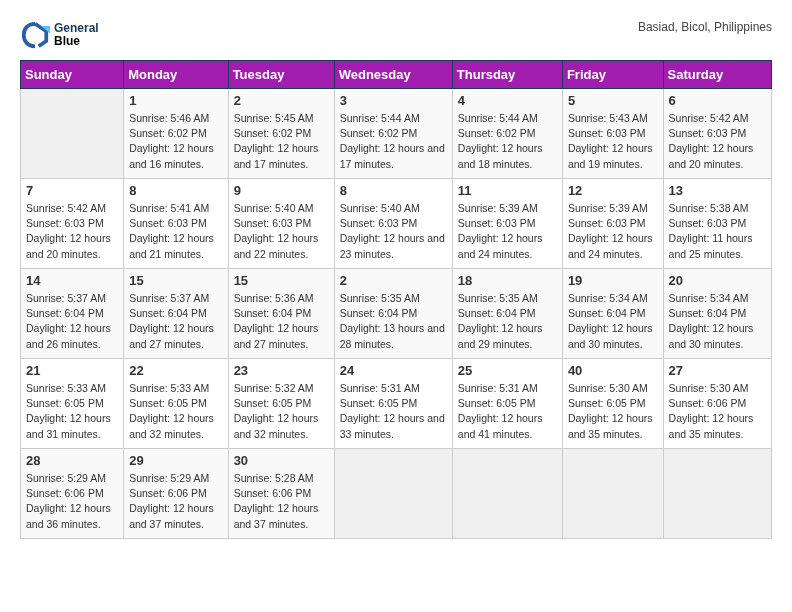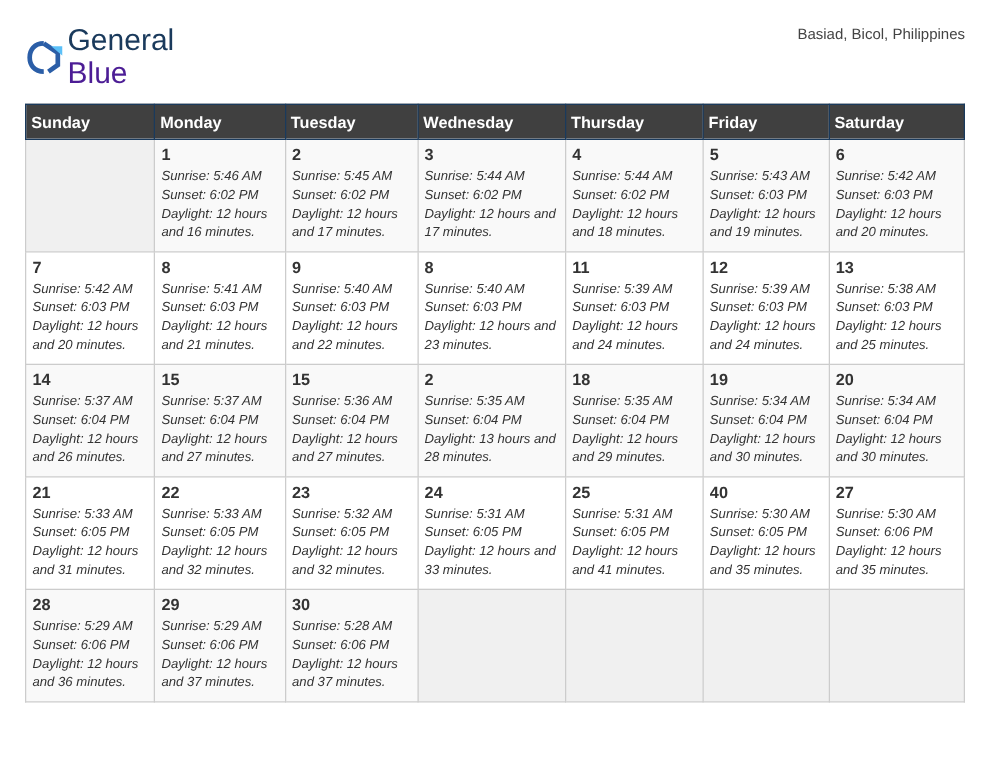--- a/index.html
+++ b/index.html
@@ -15,22 +15,22 @@
       justify-content: space-between;
       align-items: flex-start;
       margin-bottom: 10px;
     }
     .logo {
       display: flex;
       align-items: center;
       gap: 4px;
     }
     .logo-text {
-      font-size: 24px;
-      font-weight: normal;
+      font-size: 12px;
+      font-weight: bold;
       color: #1a3a5c;
       line-height: 1.1;
     }
     .logo-icon {
       width: 30px;
       height: 30px;
     }
     .title-section {
       text-align: right;
     }
@@ -42,21 +42,21 @@
     .calendar-subtitle {
       font-size: 12px;
       color: #444;
     }
     table {
       width: 100%;
       border-collapse: collapse;
       font-size: 11px;
     }
     thead tr th {
-      background-color: #404040;
+      background-color: #a21caf;
       color: #fff;
       padding: 6px 4px;
       text-align: left;
       font-size: 13px;
       font-weight: bold;
       border: 1px solid #1a3a5c;
     }
     tbody tr td {
       border: 1px solid #ccc;
       vertical-align: top;
@@ -67,42 +67,41 @@
       font-size: 10.5px;
     }
     .day-num {
       font-weight: bold;
       font-size: 13px;
       margin-bottom: 3px;
       display: block;
     }
     .day-info {
       line-height: 1.45;
-      font-style: italic;
     }
     tbody tr:nth-child(odd) td {
       background: #f9f9f9;
     }
     .empty-cell {
       background: #f0f0f0 !important;
     }
   </style>
 </head>
 <body>
 
 <div class="header-section">
   <div class="logo">
     <svg class="logo-icon" viewBox="0 0 40 40">
       <path d="M20 5 C10 5 5 12 5 20 C5 28 10 35 20 35" fill="none" stroke="#2b5ea7" stroke-width="5"></path>
       <path d="M20 5 L35 15 L35 28 L25 35" fill="none" stroke="#2b5ea7" stroke-width="5"></path>
       <polygon points="28,8 40,8 40,18" fill="#5bc0f8"></polygon>
     </svg>
     <div class="logo-text">
       <div>General</div>
-      <div style="color:#4c1d95;">Blue</div>
+      <div style="color:#000000;">Blue</div>
     </div>
   </div>
   <div class="title-section">
     <div class="calendar-subtitle">Basiad, Bicol, Philippines</div>
   </div>
 </div>
 
 <table>
   <thead>
     <tr id="weekday-header">
@@ -214,21 +213,21 @@
           <span>Sunrise: 5:39 AM</span><br>
           <span>Sunset: 6:03 PM</span><br>
           <span>Daylight: 12 hours and 24 minutes.</span>
         </div>
       </td>
         <td>
         <span class="day-num">13</span>
         <div class="day-info">
           <span>Sunrise: 5:38 AM</span><br>
           <span>Sunset: 6:03 PM</span><br>
-          <span>Daylight: 12 hours and 25 minutes.</span>
+          <span>Daylight: 11 hours and 25 minutes.</span>
         </div>
       </td>
       </tr>
       <tr>
         <td>
         <span class="day-num">14</span>
         <div class="day-info">
           <span>Sunrise: 5:37 AM</span><br>
           <span>Sunset: 6:04 PM</span><br>
           <span>Daylight: 12 hours and 26 minutes.</span>

